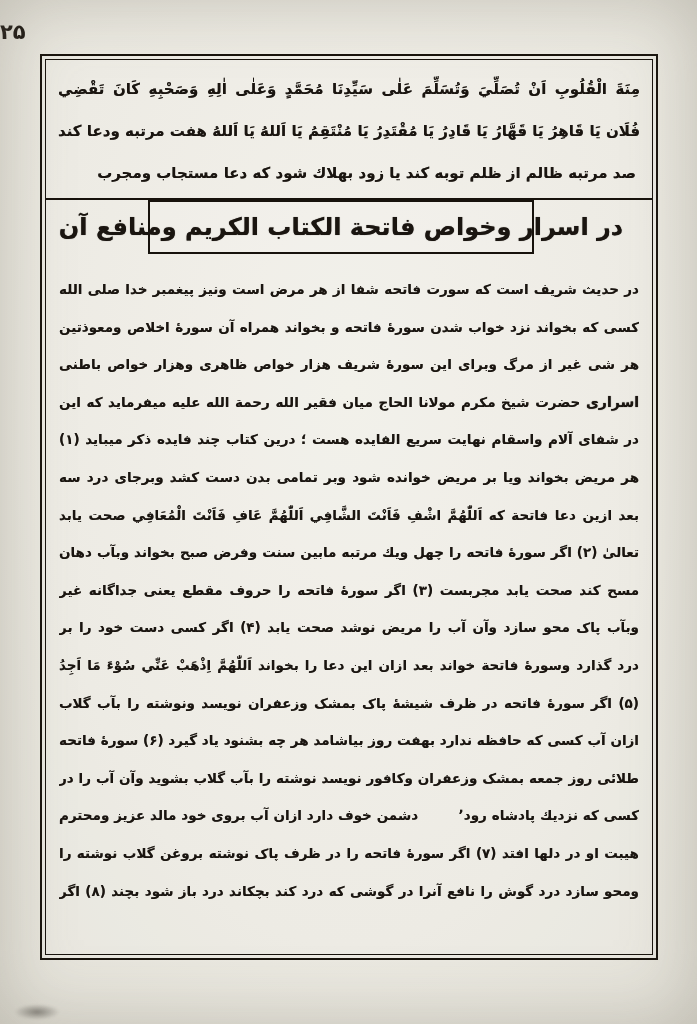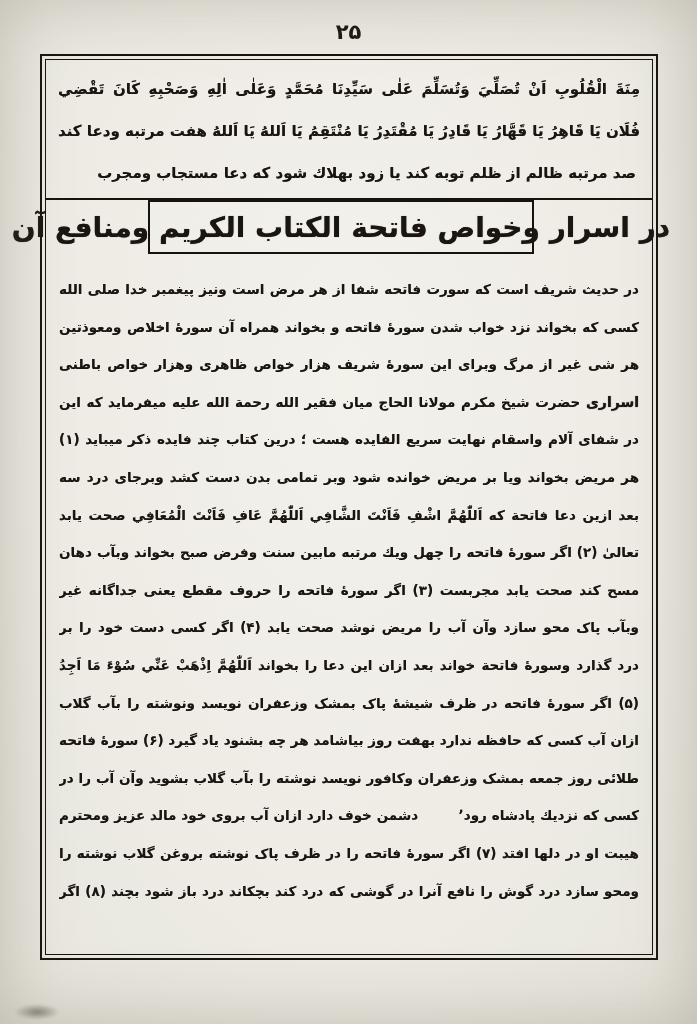--- a/index.html
+++ b/index.html
@@ -6,21 +6,21 @@
   .page {
     position:relative;
     width:697px; height:1024px;
     background: radial-gradient(ellipse at 50% 38%, #f1efe8 0%, #ebe9e1 62%, #e3e1d8 100%);
     font-family:"DejaVu Sans", sans-serif;
     overflow:hidden;
     color:#1a1510;
   }
   .page-number {
     position:absolute; top:20px; left:0; right:0;
-    text-align:center;
+    text-align:left;
     font-size:21px; font-weight:bold;
     letter-spacing:1px;
   }
   .frame-outer {
     position:absolute; left:40px; top:54px;
     width:618px; height:906px;
     border:2.5px solid #17120c;
     box-sizing:border-box;
     padding:3px;
     background:rgba(255,255,255,0.12);
@@ -47,21 +47,21 @@
   .heading-row { position:relative; height:62px; flex:0 0 auto; }
   .heading-box {
     position:absolute; right:118px; top:0;
     width:386px; height:54px;
     border:2.5px solid #17120c;
     box-sizing:border-box;
     display:flex; align-items:center; justify-content:center;
     background:rgba(255,255,255,0.10);
   }
   .heading-title {
-    font-size:28px; font-weight:bold;
+    font-size:24px; font-weight:bold;
     white-space:nowrap;
     text-shadow:0 0 0.7px rgba(20,15,10,.8);
   }
   .body-text { flex:1 1 auto; padding:9px 13px 4px 13px; }
   .body-line {
     line-height:37.6px; height:37.6px; overflow:hidden;
     font-size:13.5px; font-weight:600;
     text-align:justify; text-align-last:justify; -moz-text-align-last:justify;
     text-shadow:0 0 0.4px rgba(25,20,14,.55);
   }

